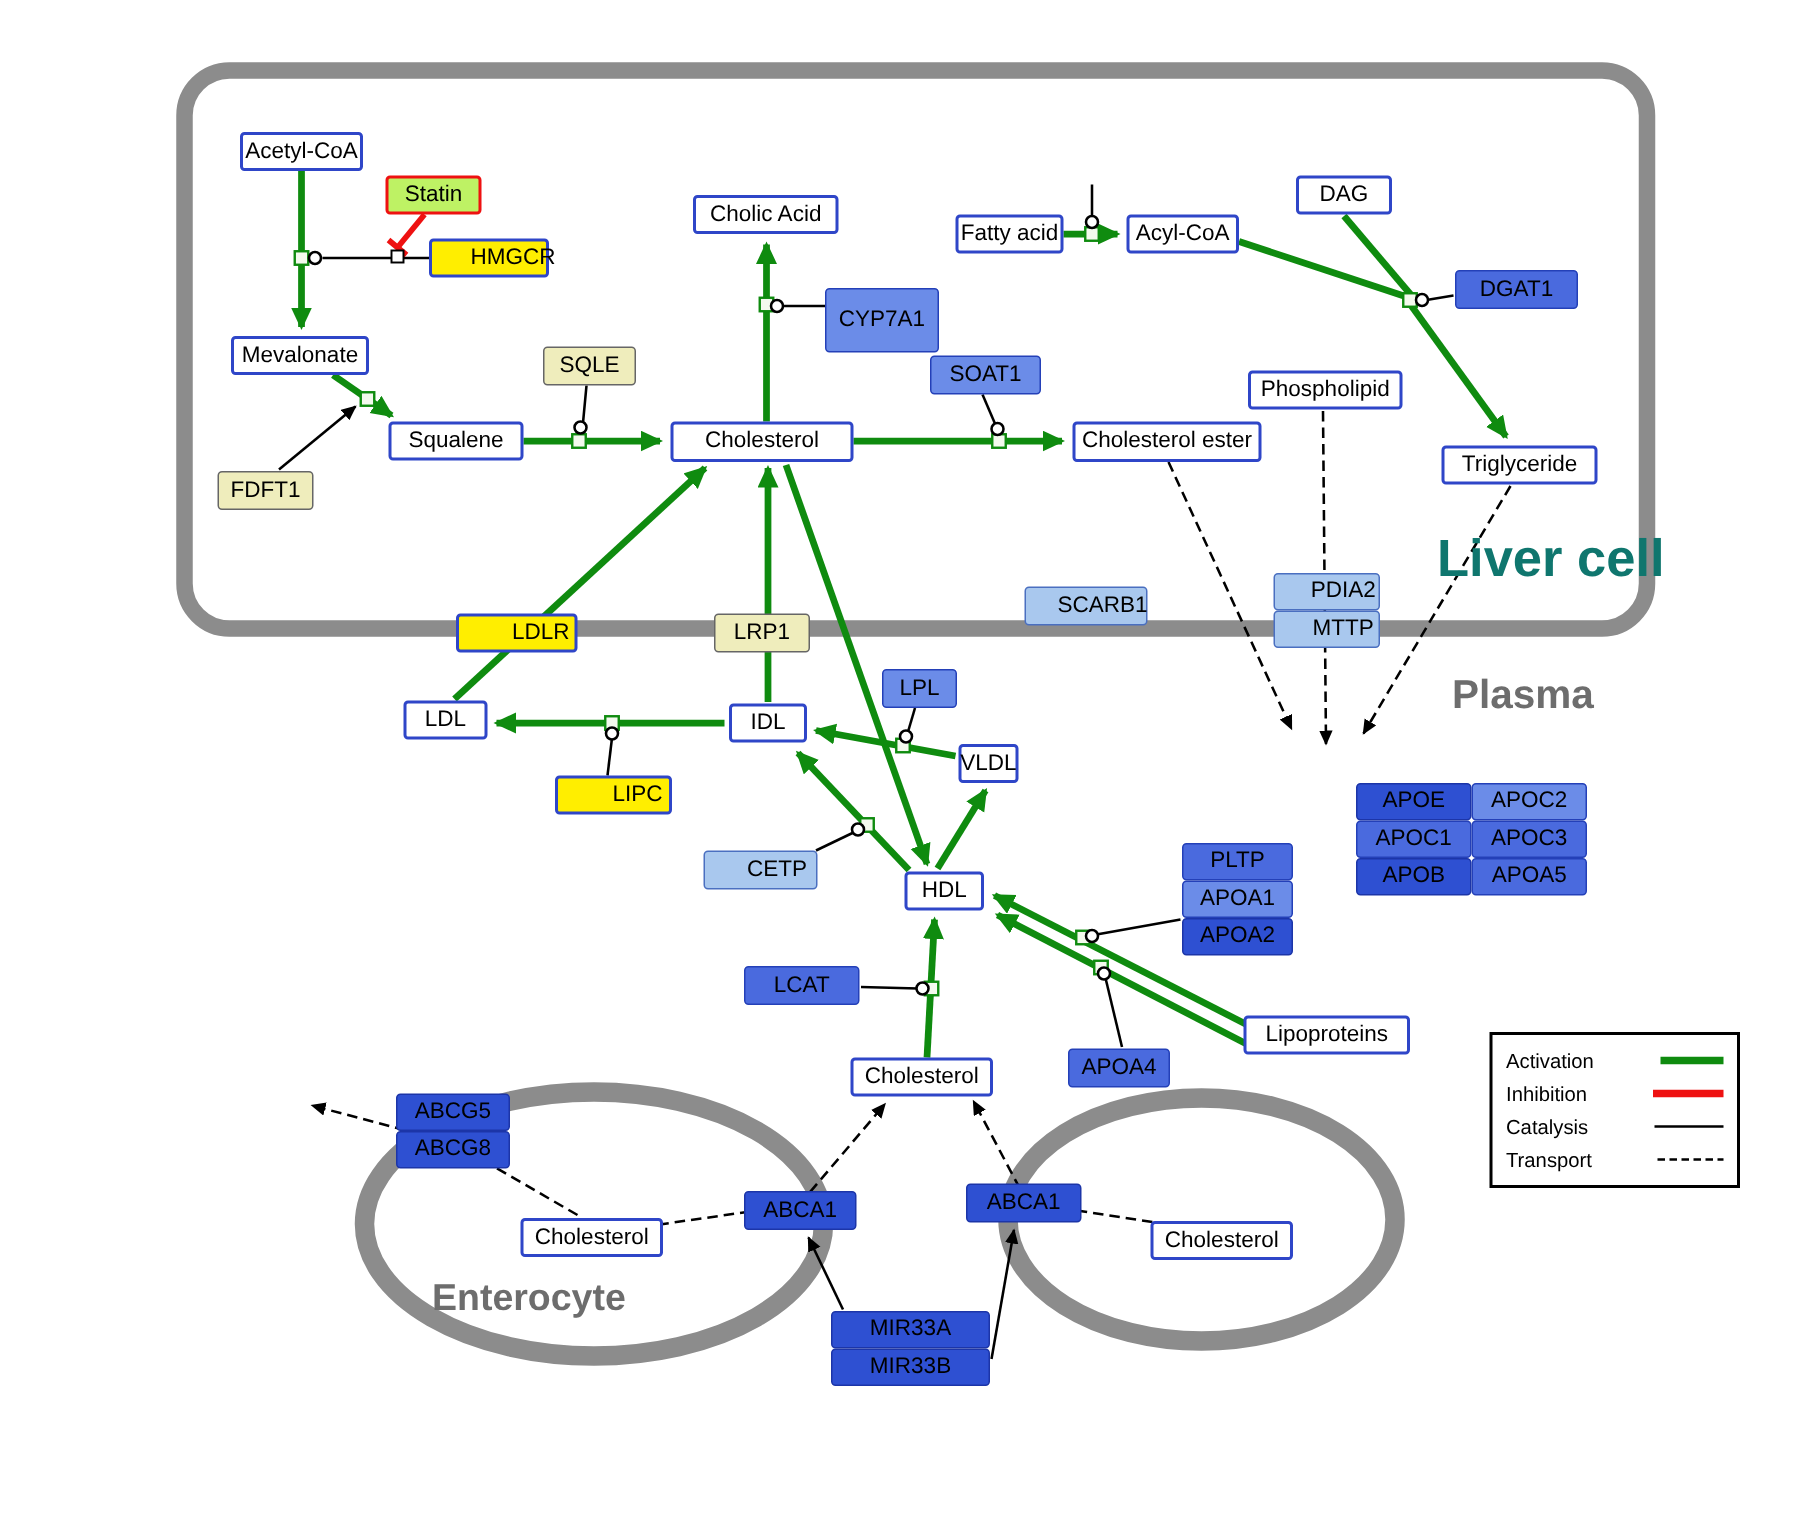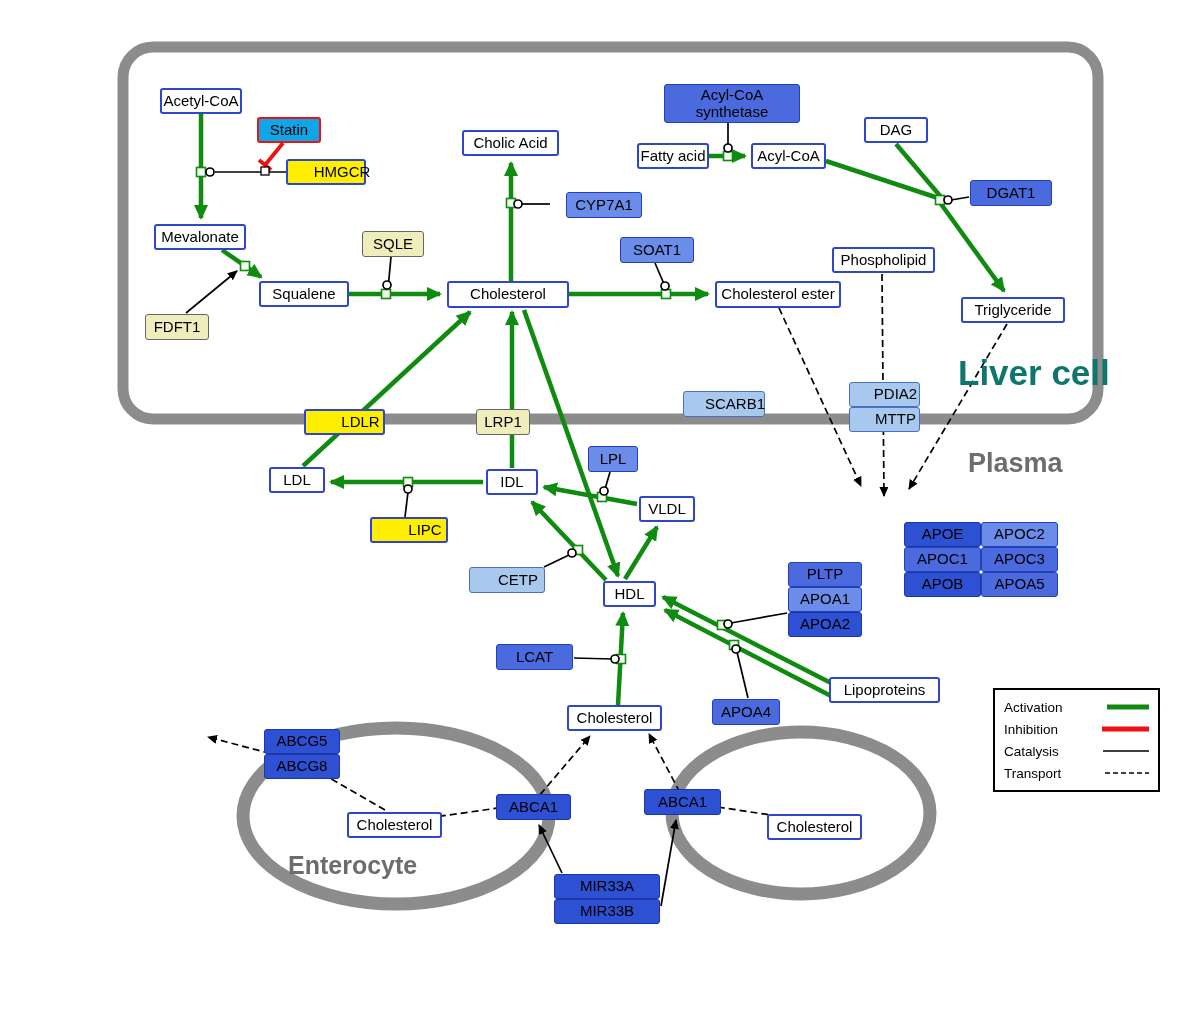--- a/index.html
+++ b/index.html
@@ -6,21 +6,21 @@
   html,body { background:#ffffff; font-family:"Liberation Sans", sans-serif; }
   .stage { position:relative; width:1200px; height:1013px; background:#fff; overflow:hidden; }
   .edges { position:absolute; left:0; top:0; }
   .node {
     position:absolute; display:flex; align-items:center; justify-content:center;
     text-align:center; font-size:15px; color:#000; border-radius:3px;
     white-space:nowrap; line-height:1.08;
   }
   .wrap { white-space:normal; }
   .metab   { background:#ffffff; border:2.6px solid #2f46c8; }
-  .drug    { background:#0ea5e9; border:2.6px solid #ee1111; }
+  .drug    { background:#bef264; border:2.6px solid #ee1111; }
   .g-yellow{ background:#ffee00; border:2.4px solid #2f46c8;padding-left:32px; }
   .g-pale  { background:#efedbc; border:1.6px solid #666; }
   .g-med   { background:#6b8ce8; border:1.8px solid #2440b8; }
   .g-mid   { background:#4a6ade; border:1.8px solid #2440b8; }
   .g-dark  { background:#2e50d2; border:1.8px solid #1c35a8; }
   .g-light { background:#a9c8ee; border:1.8px solid #4a6fc0;padding-left:22px; }
   .comp-label { position:absolute; font-weight:bold; color:#6d6d6d; white-space:nowrap; }
   .lbl-liver   { left:958px; top:353px; font-size:35px; color:#0f766e; }
   .lbl-plasma  { left:968px; top:448px; font-size:27px; }
   .lbl-entero  { left:288px; top:851px; font-size:25px; }
@@ -142,39 +142,38 @@
 
   <div class="node metab" style="left:160px;top:88px;width:82px;height:26px">Acetyl-CoA</div>
   <div class="node drug" style="left:257px;top:117px;width:64px;height:26px">Statin</div>
   <div class="node g-yellow" style="left:286px;top:159px;width:80px;height:26px">HMGCR</div>
   <div class="node metab" style="left:154px;top:224px;width:92px;height:26px">Mevalonate</div>
   <div class="node g-pale" style="left:362px;top:231px;width:62px;height:26px">SQLE</div>
   <div class="node g-pale" style="left:145px;top:314px;width:64px;height:26px">FDFT1</div>
   <div class="node metab" style="left:259px;top:281px;width:90px;height:26px">Squalene</div>
   <div class="node metab" style="left:447px;top:281px;width:122px;height:27px">Cholesterol</div>
   <div class="node metab" style="left:462px;top:130px;width:97px;height:26px">Cholic Acid</div>
-  <div class="node g-med" style="left:566px;top:192px;width:76px;height:26px">CYP7A1</div>
+  <div class="node g-med" style="left:550px;top:192px;width:76px;height:43px">CYP7A1</div>
   <div class="node g-med" style="left:620px;top:237px;width:74px;height:26px">SOAT1</div>
   <div class="node metab" style="left:715px;top:281px;width:126px;height:27px">Cholesterol ester</div>
-  <div class="node g-mid wrap" style="left:664px;top:84px;width:136px;height:39px">Acyl-CoA synthetase</div>
   <div class="node metab" style="left:637px;top:143px;width:72px;height:26px">Fatty acid</div>
   <div class="node metab" style="left:751px;top:143px;width:75px;height:26px">Acyl-CoA</div>
   <div class="node metab" style="left:864px;top:117px;width:64px;height:26px">DAG</div>
   <div class="node g-mid" style="left:970px;top:180px;width:82px;height:26px">DGAT1</div>
   <div class="node metab" style="left:832px;top:247px;width:103px;height:26px">Phospholipid</div>
   <div class="node metab" style="left:961px;top:297px;width:104px;height:26px">Triglyceride</div>
   <div class="node g-light" style="left:849px;top:382px;width:71px;height:25px">PDIA2</div>
   <div class="node g-light" style="left:849px;top:407px;width:71px;height:25px">MTTP</div>
   <div class="node g-yellow" style="left:304px;top:409px;width:81px;height:26px">LDLR</div>
-  <div class="node g-pale" style="left:476px;top:409px;width:54px;height:26px">LRP1</div>
+  <div class="node g-pale" style="left:476px;top:409px;width:64px;height:26px">LRP1</div>
   <div class="node g-light" style="left:683px;top:391px;width:82px;height:26px">SCARB1</div>
   <div class="node metab" style="left:269px;top:467px;width:56px;height:26px">LDL</div>
   <div class="node metab" style="left:486px;top:469px;width:52px;height:26px">IDL</div>
   <div class="node g-med" style="left:588px;top:446px;width:50px;height:26px">LPL</div>
-  <div class="node metab" style="left:639px;top:496px;width:56px;height:26px">VLDL</div>
+  <div class="node metab" style="left:639px;top:496px;width:40px;height:26px">VLDL</div>
   <div class="node g-yellow" style="left:370px;top:517px;width:78px;height:26px">LIPC</div>
   <div class="node g-light" style="left:469px;top:567px;width:76px;height:26px">CETP</div>
   <div class="node metab" style="left:603px;top:581px;width:53px;height:26px">HDL</div>
   <div class="node g-mid" style="left:788px;top:562px;width:74px;height:25px">PLTP</div>
   <div class="node g-med" style="left:788px;top:587px;width:74px;height:25px">APOA1</div>
   <div class="node g-dark" style="left:788px;top:612px;width:74px;height:25px">APOA2</div>
   <div class="node g-dark" style="left:904px;top:522px;width:77px;height:25px">APOE</div>
   <div class="node g-med" style="left:981px;top:522px;width:77px;height:25px">APOC2</div>
   <div class="node g-mid" style="left:904px;top:547px;width:77px;height:25px">APOC1</div>
   <div class="node g-mid" style="left:981px;top:547px;width:77px;height:25px">APOC3</div>

